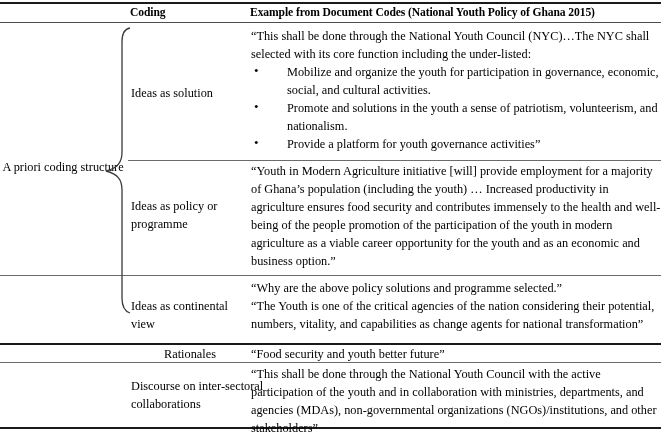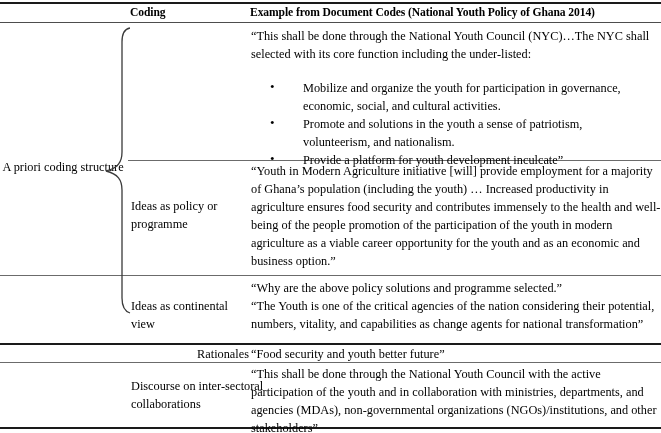--- a/index.html
+++ b/index.html
@@ -71,21 +71,21 @@
     font-size: 12.3px;
     line-height: 18px;
     left: 251px;
     width: 410px;
     text-align: left;
   }
   .example p { margin: 0; }
 
   .bullets {
     list-style: none;
-    margin: 16px;
+    margin: 0;
     padding: 0;
   }
   .bullets li {
     position: relative;
     padding-left: 36px;
     margin: 0;
   }
   .bullets li::before {
     content: "\2022";
     position: absolute;
@@ -111,54 +111,55 @@
 
   <div class="rule thick" style="left:0; top:2px;  width:661px;"></div>
   <div class="rule thin" style="left:0; top:22px; width:661px;"></div>
   <div class="rule hair" style="left:128px; top:160px; width:533px;"></div>
   <div class="rule hair" style="left:0; top:275px; width:661px;"></div>
   <div class="rule thick" style="left:0; top:343px; width:661px;"></div>
   <div class="rule hair" style="left:0; top:362px; width:661px;"></div>
   <div class="rule thick" style="left:0; top:427px; width:661px;"></div>
 
   <div class="cell hdr coding-hdr">Coding</div>
-  <div class="cell hdr example-hdr">Example from Document Codes (National Youth Policy of Ghana 2014)</div>
+  <div class="cell hdr example-hdr">Example from Document Codes (National Youth Policy of Ghana 2015)</div>
 
   <div class="group-label">A priori coding structure</div>
 
   <div class="brace">
     <svg width="28" height="290" viewBox="0 0 28 290" xmlns="http://www.w3.org/2000/svg">
       <path d="M26,2 C20,3 18,8 18,16 L18,126 C18,136 14,142 2,145 C14,148 18,154 18,164 L18,272 C18,280 20,285 26,287" fill="none" stroke="#3a3a3a" stroke-width="1.3"></path>
     </svg>
   </div>
 
+  <div class="cell coding" style="top:84px;">Ideas as solution</div>
 
   <div class="cell example" style="top:27px;">
     <p>“This shall be done through the National Youth Council (NYC)…The NYC shall selected with its core function including the under-listed:</p>
     <ul class="bullets">
       <li>Mobilize and organize the youth for participation in governance, economic, social, and cultural activities.</li>
       <li>Promote and solutions in the youth a sense of patriotism, volunteerism, and nationalism.</li>
-      <li>Provide a platform for youth development inculcate”</li>
+      <li>Provide a platform for youth governance activities”</li>
     </ul>
   </div>
 
   <div class="cell coding" style="top:197px;">Ideas as policy or programme</div>
 
   <div class="cell example" style="top:162px;">
     <p>“Youth in Modern Agriculture initiative [will] provide employment for a majority of Ghana’s population (including the youth) … Increased productivity in agriculture ensures food security and contributes immensely to the health and well-being of the people promotion of the participation of the youth in modern agriculture as a viable career opportunity for the youth and as an economic and business option.”</p>
   </div>
 
   <div class="cell coding" style="top:297px;font-family:Liberation Serif, serif;">Ideas as continental view</div>
 
   <div class="cell example" style="top:279px;">
     <p>“Why are the above policy solutions and programme selected.”</p>
     <p>“The Youth is one of the critical agencies of the nation considering their potential, numbers, vitality, and capabilities as change agents for national transformation”</p>
   </div>
 
-  <div class="cell coding" style="top:345px; text-align:right;">Rationales</div>
+  <div class="cell coding" style="top:345px; text-align:center;">Rationales</div>
 
   <div class="cell coding" style="top:377px; width:136px;">Discourse on inter-sectoral collaborations</div>
 
   <div class="cell example" style="top:345px;">
     <p>“Food security and youth better future”</p>
   </div>
 
   <div class="cell example" style="top:365px;">
     <p>“This shall be done through the National Youth Council with the active participation of the youth and in collaboration with ministries, departments, and agencies (MDAs), non-governmental organizations (NGOs)/institutions, and other stakeholders”</p>
   </div>

